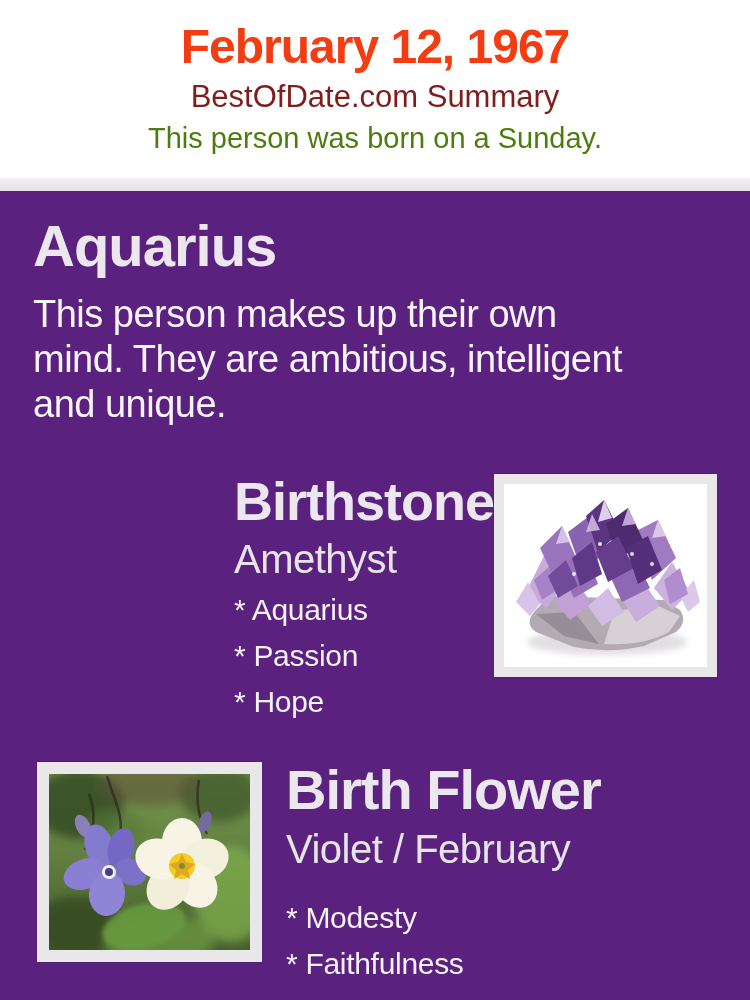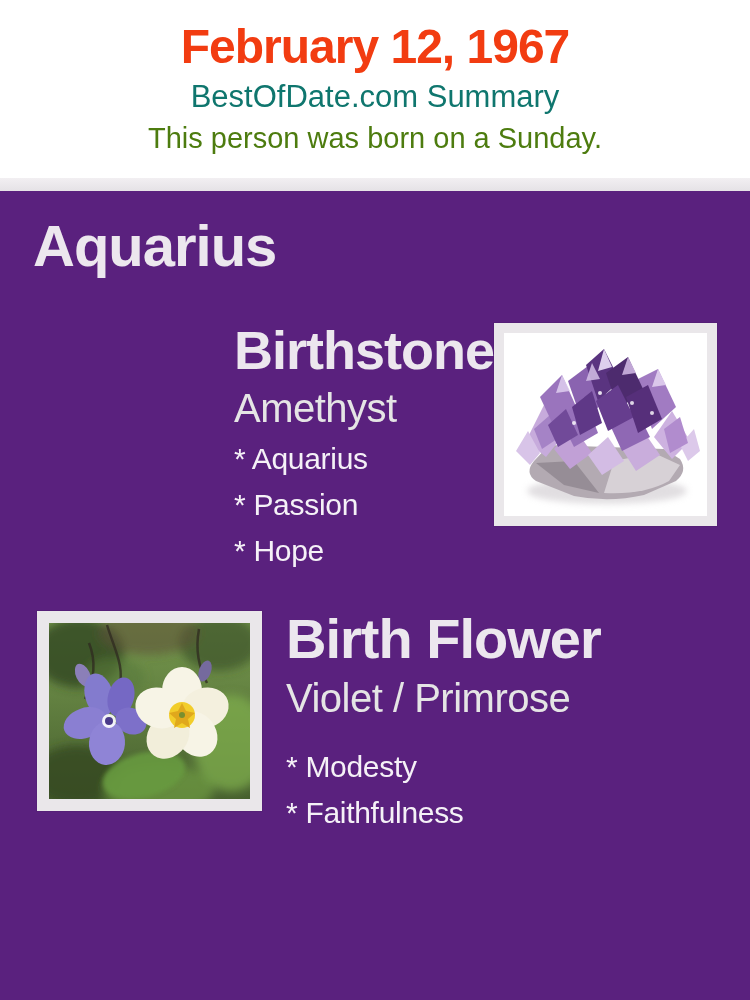--- a/index.html
+++ b/index.html
@@ -2,21 +2,21 @@
 <html><head>
 <meta charset="utf-8">
 <style>
   * { margin:0; padding:0; box-sizing:border-box; }
   html,body { width:750px; background:#ffffff; font-family:"Liberation Sans", sans-serif; }
   .page { width:750px; height:1000px; display:flex; flex-direction:column; overflow:hidden; }
 
   
   .header { height:178px; text-align:center; padding-top:21px; background:#ffffff; }
   .date-title { font-size:48px; font-weight:700; color:#f23c11; letter-spacing:-1px; line-height:1.1; }
-  .site-summary { font-size:31px; font-weight:400; color:#0f766e; margin-top:6px; line-height:1.1; }
+  .site-summary { font-size:31px; font-weight:400; color:#7f1d1d; margin-top:6px; line-height:1.1; }
   .born-line { font-size:29px; font-weight:400; color:#4d7c0f; margin-top:9px; line-height:1.1; }
 
   
   .divider-bar { height:13px; background:linear-gradient(#f2eff2, #e5e2e6); }
 
   
   .purple-panel { flex:1; background:#5a217e; padding:26px 33px 0 33px; color:#f7f4f9; }
   .zodiac-sign { font-size:58px; font-weight:700; color:#ece7ee; letter-spacing:-1px; line-height:1.0; }
   .zodiac-desc { font-size:38px; font-weight:400; color:#f7f4f9; letter-spacing:-0.5px;
                  line-height:1.18; margin-top:17px; max-width:610px; }
@@ -48,20 +48,21 @@
     <div class="site-summary">BestOfDate.com Summary</div>
     <div class="born-line">This person was born on a Sunday.</div>
   </div>
 
   <div class="divider-bar"></div>
 
   <div class="purple-panel">
 
     <div>
       <div class="zodiac-sign">Aquarius</div>
+      <div class="zodiac-desc">This person makes up their own mind. They are ambitious, intelligent and unique.</div>
     </div>
 
     <div class="birthstone-row">
       <div>
         <div class="section-heading">Birthstone</div>
         <div class="section-name">Amethyst</div>
         <ul class="trait-list">
           <li>* Aquarius</li>
           <li>* Passion</li>
           <li>* Hope</li>
@@ -170,21 +171,21 @@
             <ellipse cx="110" cy="85" rx="20" ry="24" fill="#f7f4e6" transform="rotate(288 110 85)"></ellipse>
             <circle cx="133" cy="92" r="13" fill="#f2cd2a"></circle>
             <path d="M133,80 L137,88 L146,90 L139,96 L141,105 L133,100 L125,105 L127,96 L120,90 L129,88 Z" fill="#e0a81c"></path>
             <circle cx="133" cy="92" r="3" fill="#7a8f2f"></circle>
           </g>
         </svg>
       </figure>
 
       <div class="flower-text">
         <div class="section-heading">Birth Flower</div>
-        <div class="section-name">Violet / Primrose</div>
+        <div class="section-name">Violet / February</div>
         <ul class="trait-list">
           <li>* Modesty</li>
           <li>* Faithfulness</li>
         </ul>
       </div>
     </div>
 
   </div>
 </div>
 

